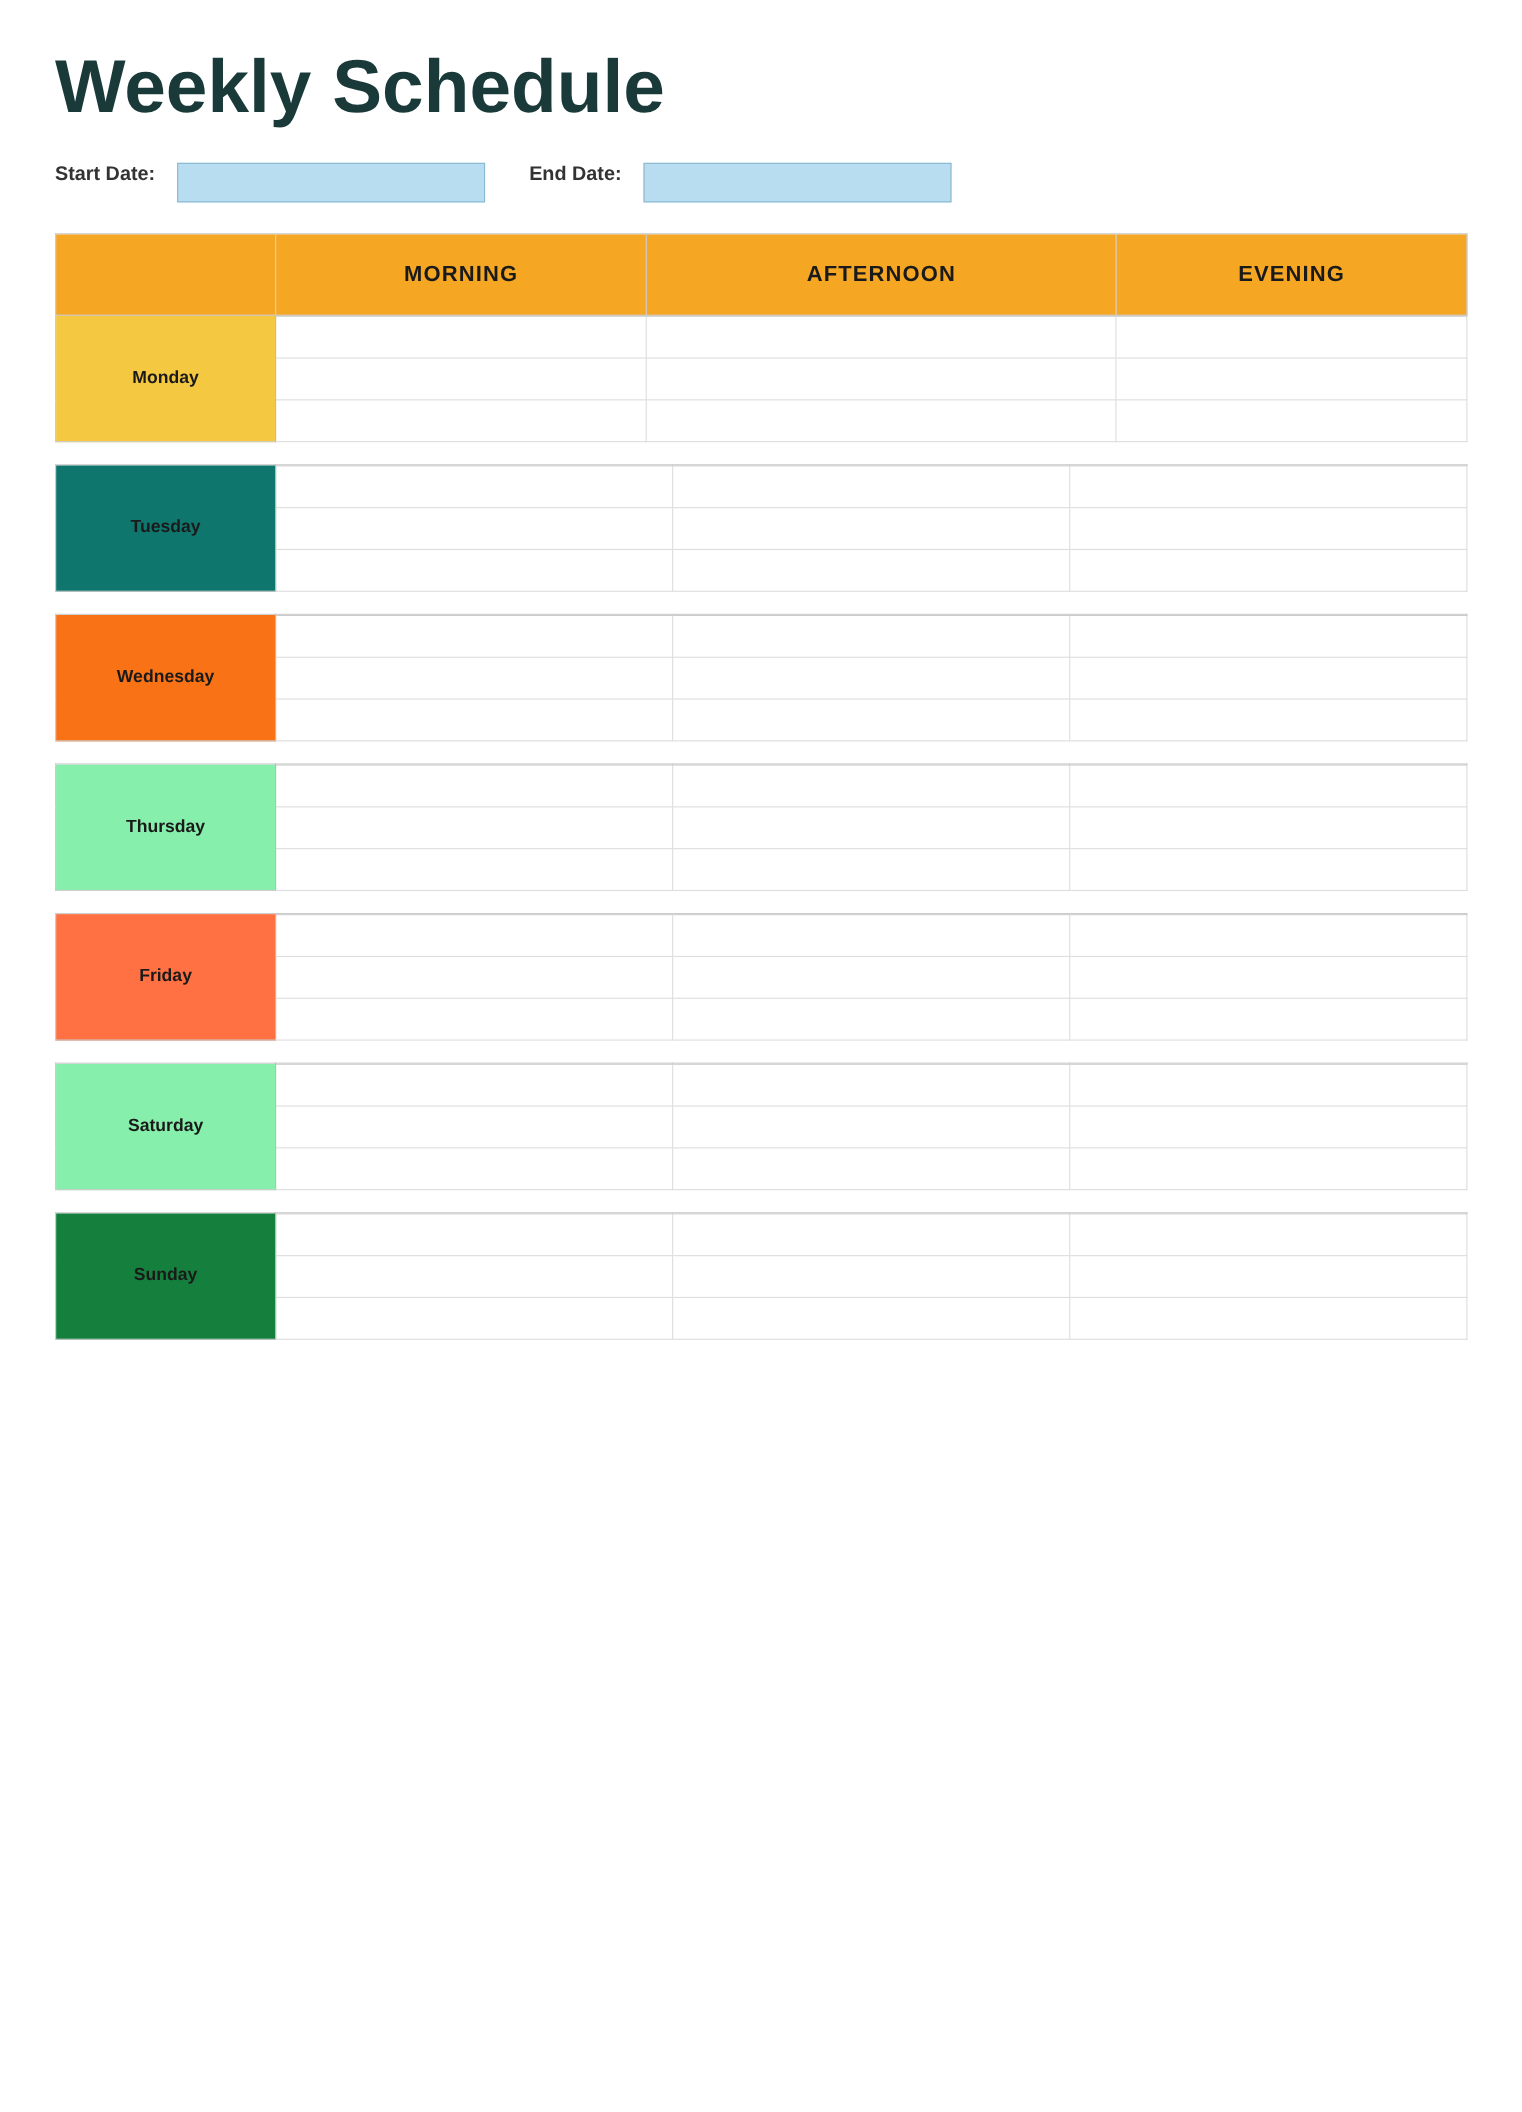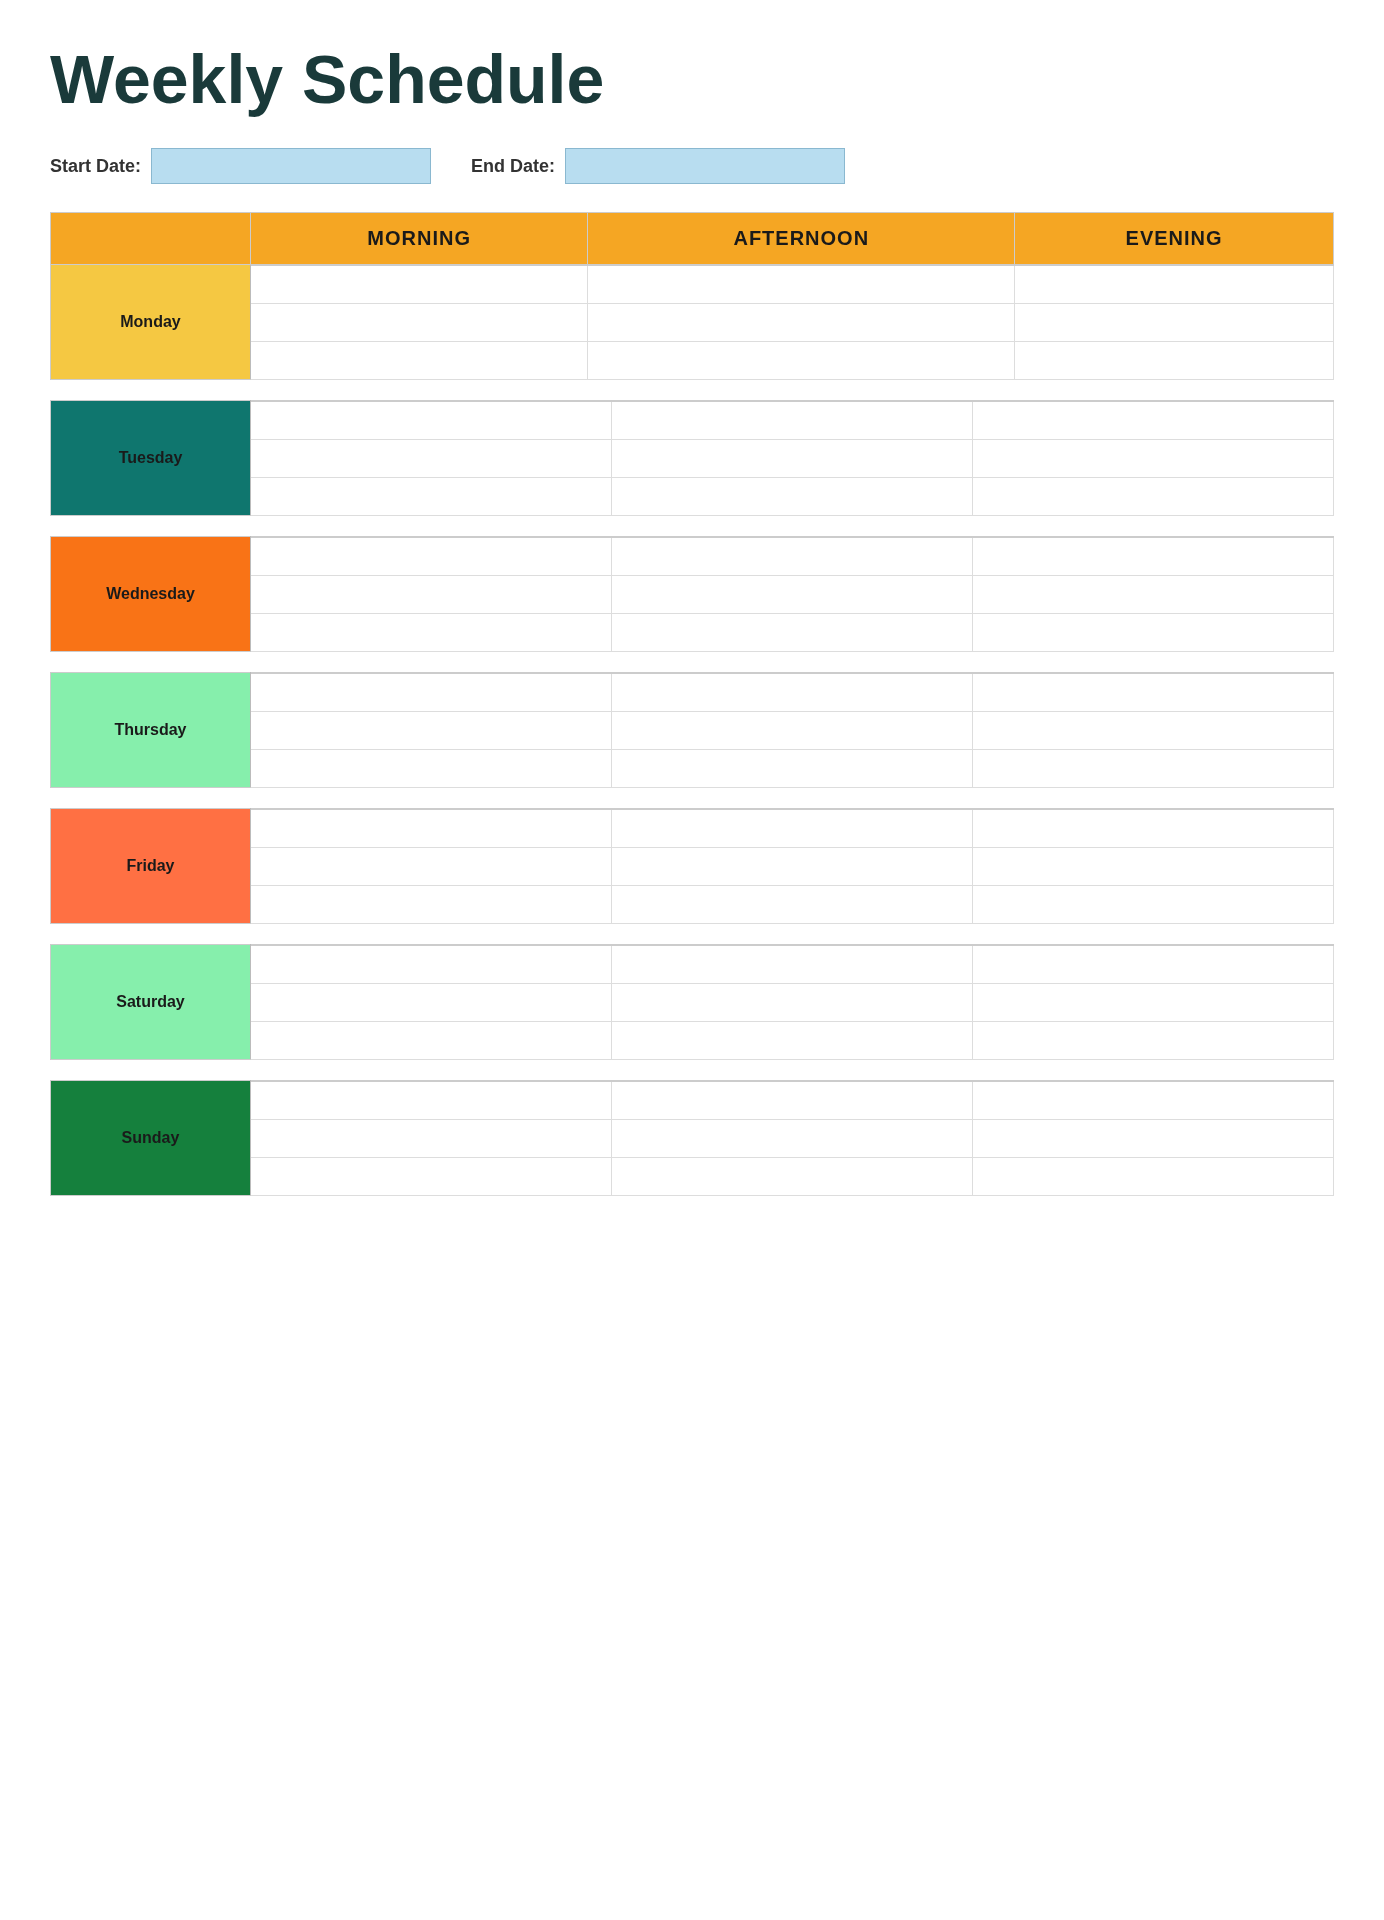--- a/index.html
+++ b/index.html
@@ -21,22 +21,22 @@
 
     .date-row {
       display: flex;
       align-items: center;
       gap: 40px;
       margin-bottom: 28px;
     }
 
     .date-group {
       display: flex;
-      align-items: center;
-      gap: 10px;
+      align-items: flex-start;
+      gap: 20px;
     }
 
     .date-label {
       font-size: 18px;
       font-weight: 600;
       color: #333;
       white-space: nowrap;
     }
 
     .date-input {
@@ -64,21 +64,21 @@
     .outer-table td, .outer-table th {
       border: 1px solid #ccc;
     }
 
     .outer-table th {
       background: #f5a623;
       color: #1a1a1a;
       font-weight: 900;
       font-size: 20px;
       text-align: center;
-      padding: 14px 8px;
+      padding: 25px 8px;
       letter-spacing: 1px;
     }
 
     .outer-table .empty-row td {
       height: 38px;
       border: 1px solid #ddd;
     }
 
     
     .day-name-td-span {

